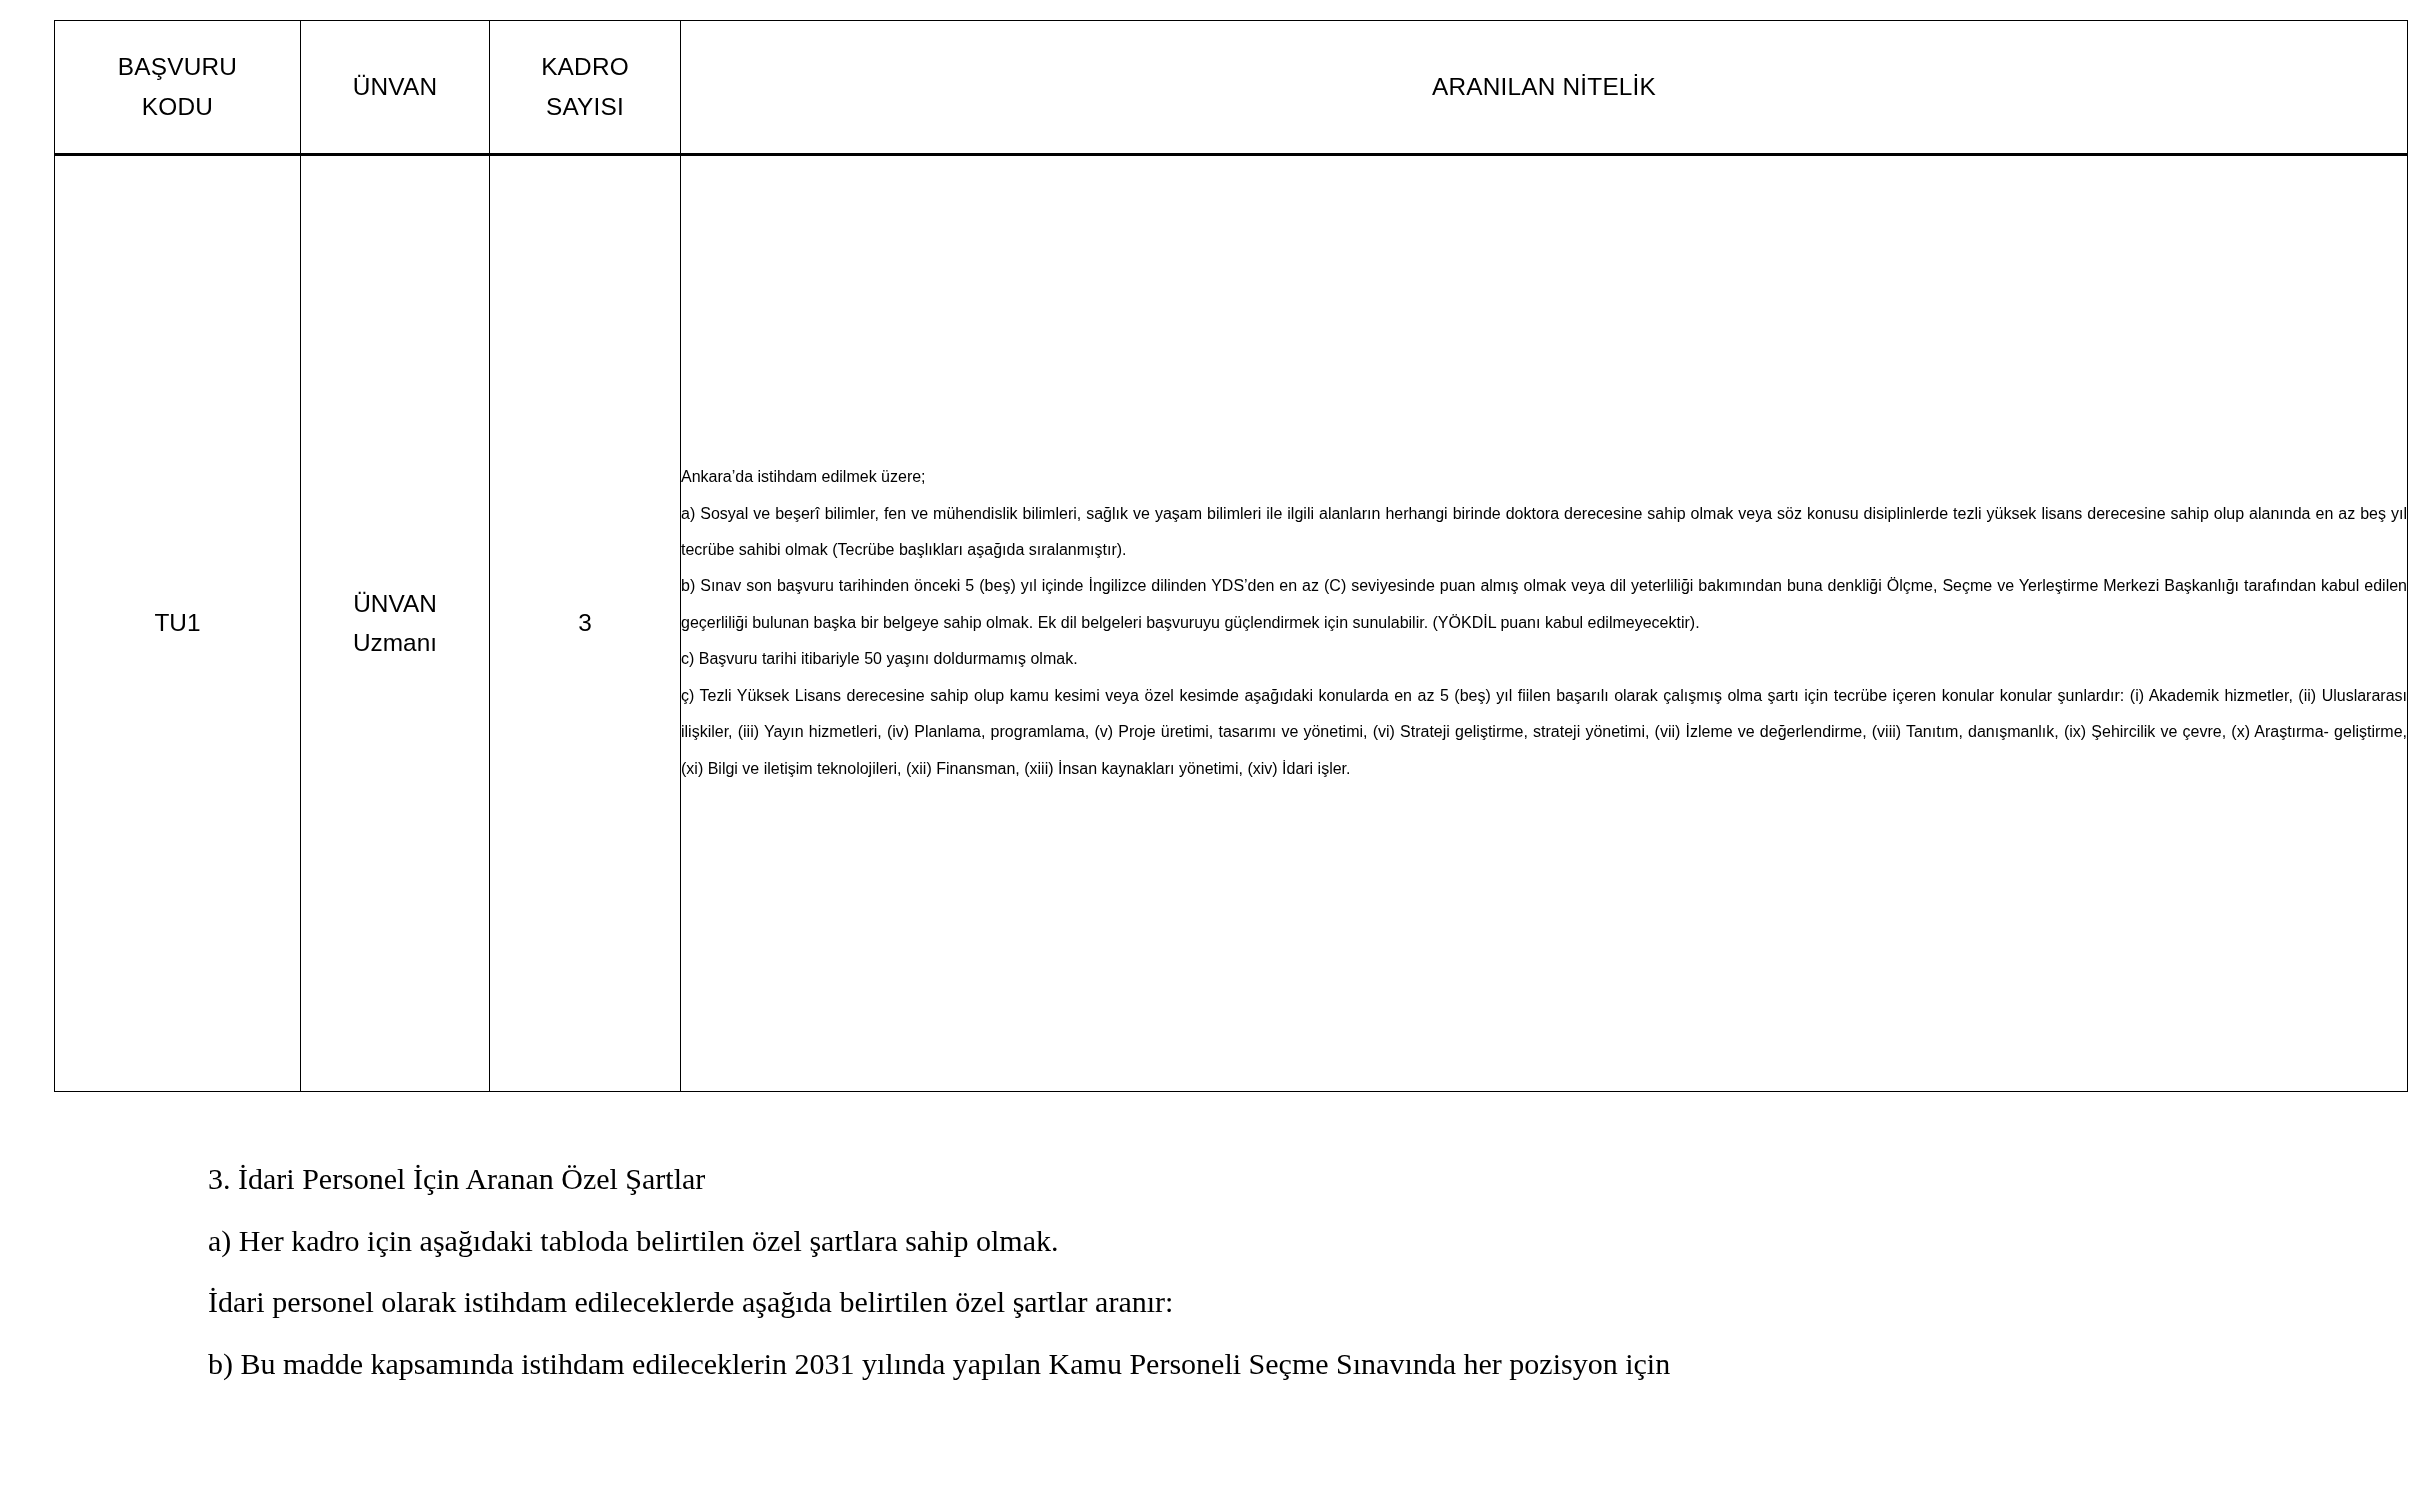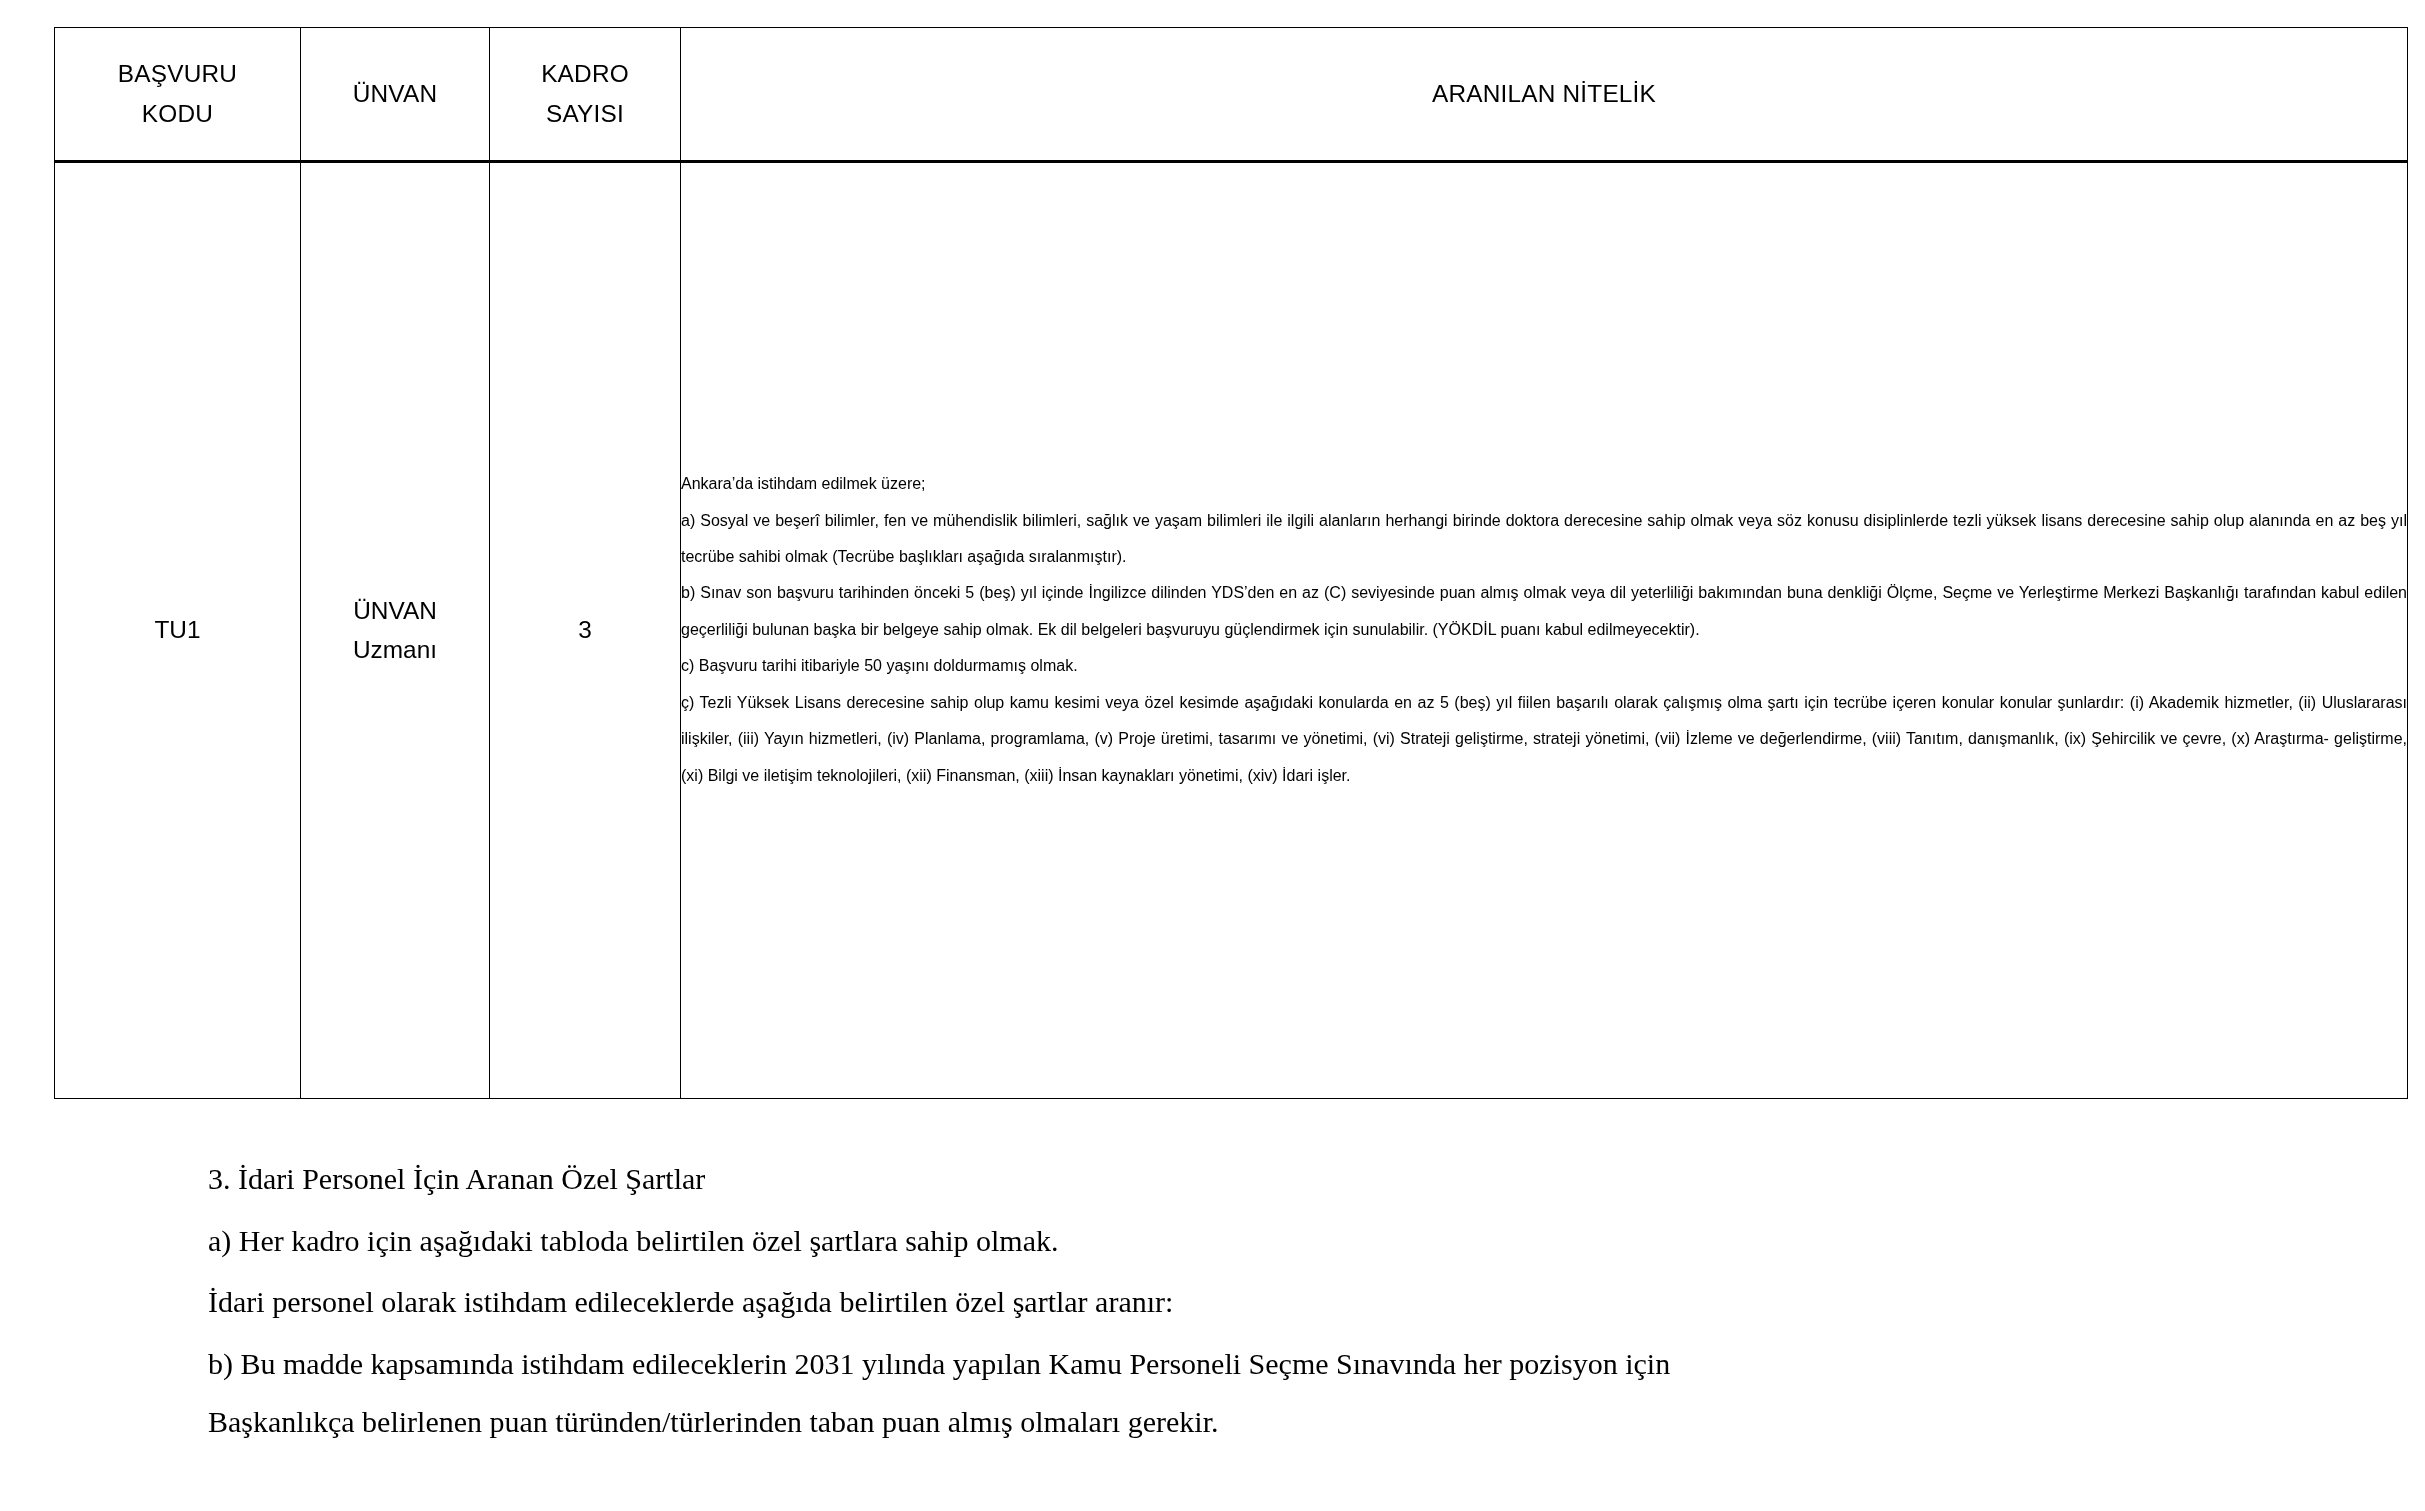--- a/index.html
+++ b/index.html
@@ -23,21 +23,20 @@
     width: 2426px;
     height: 1512px;
   }
 
   
   .table-wrap {
     position: absolute;
     left: 54px;
     top: 19.7px;
     width: 2352px;
-    margin-top: 7px;
   }
   table.kadro {
     border-collapse: collapse;
     table-layout: fixed;
     width: 2352px;
   }
   table.kadro td {
     border: 1.6px solid #000000;
     vertical-align: middle;
     padding: 0;
@@ -152,17 +151,16 @@
         </tr>
       </tbody>
     </table>
   </div>
 
   <div class="below">
     <p>3. İdari Personel İçin Aranan Özel Şartlar</p>
     <p>a) Her kadro için aşağıdaki tabloda belirtilen özel şartlara sahip olmak.</p>
     <p>İdari personel olarak istihdam edileceklerde aşağıda belirtilen özel şartlar aranır:</p>
     <p class="tight">b) Bu madde kapsamında istihdam edileceklerin 2031 yılında yapılan Kamu Personeli Seçme Sınavında her pozisyon için</p>
-    <p>Başkanlıkça belirlenen puan türünden/türlerinden taban puan almış olmaları gerekir.</p>
   </div>
 
 </div>
 
 
 </body></html>

